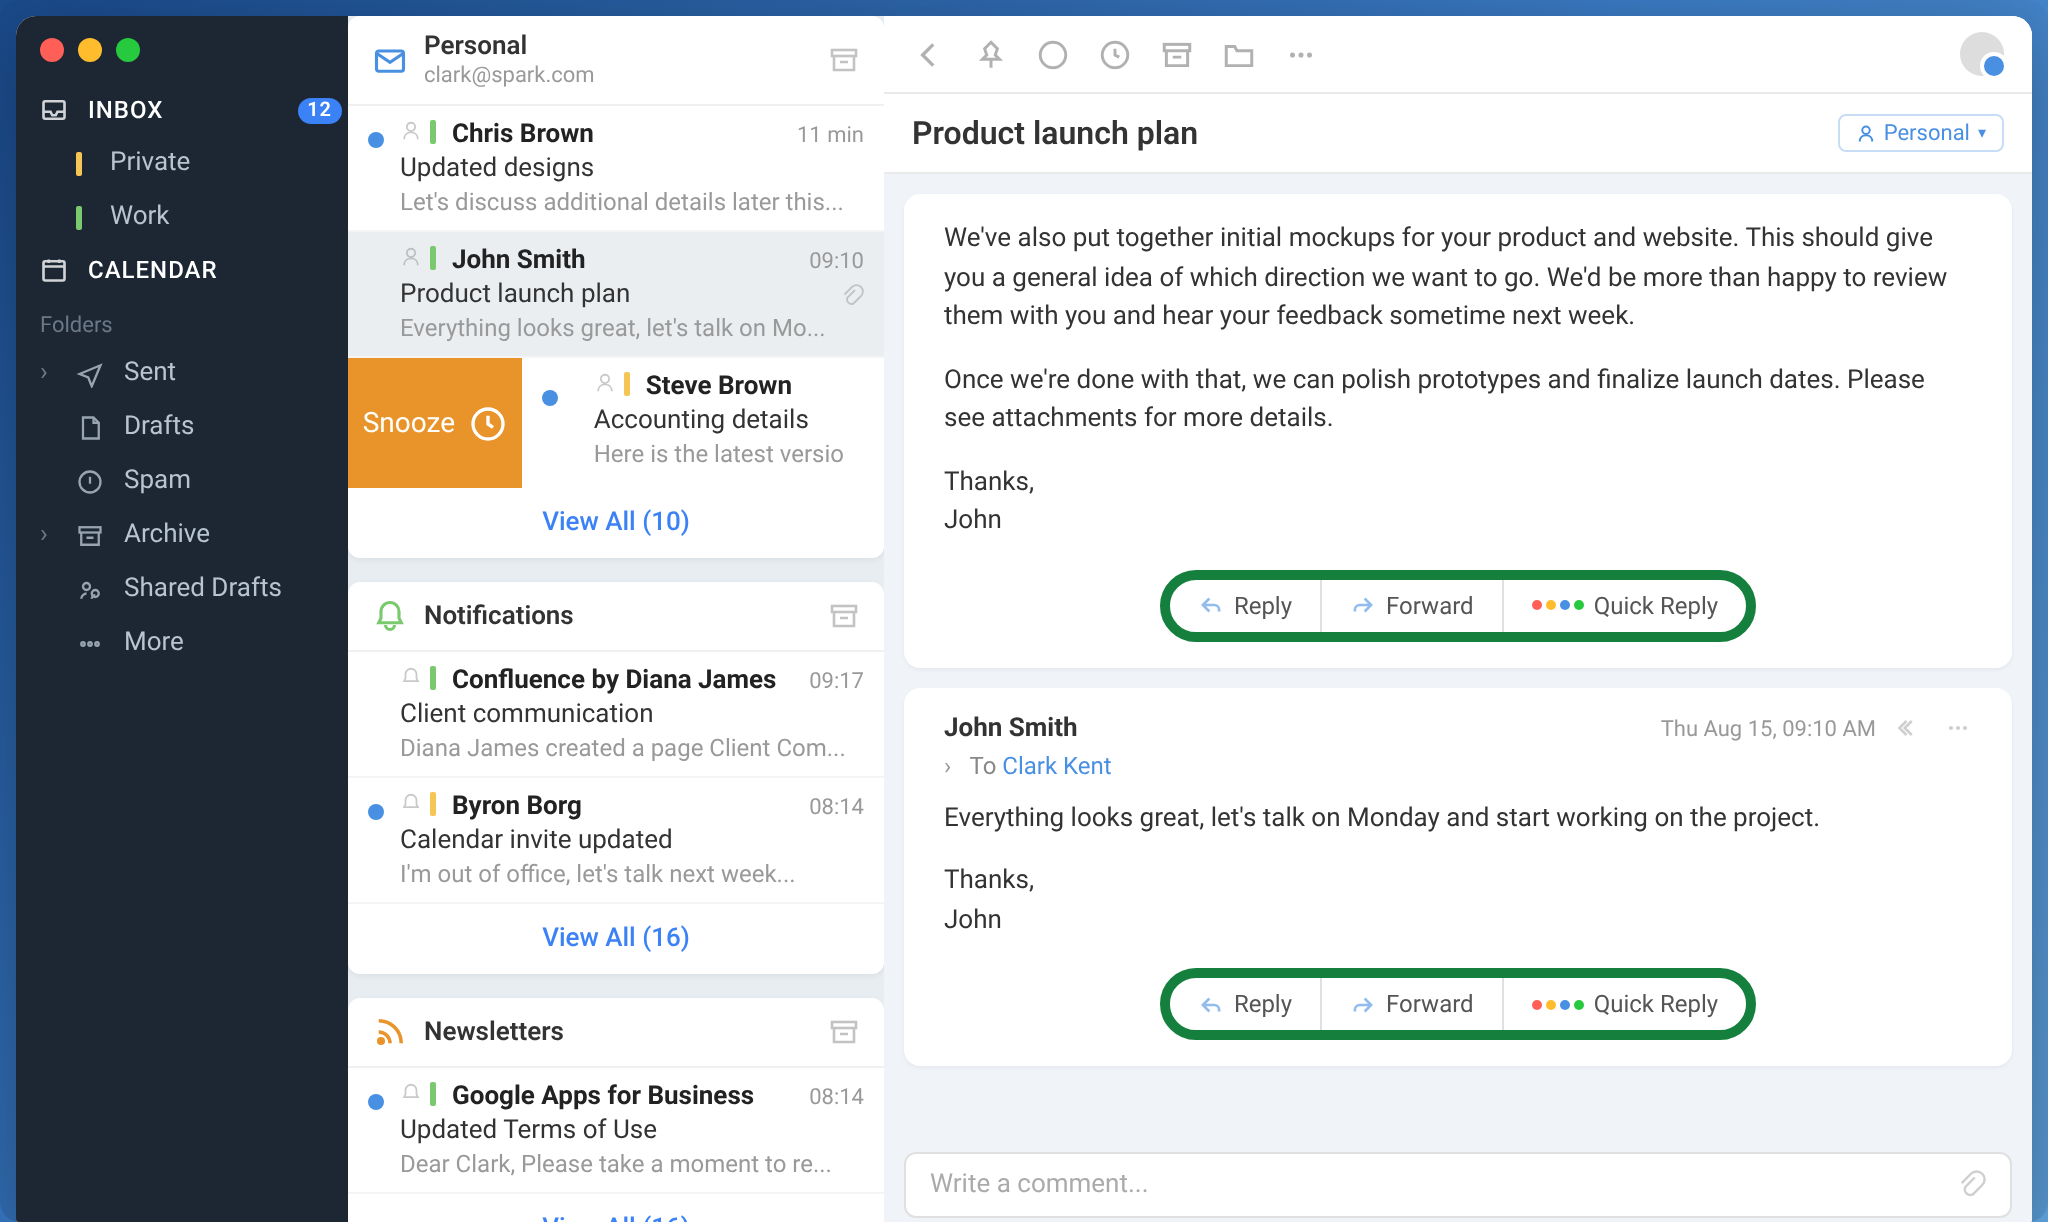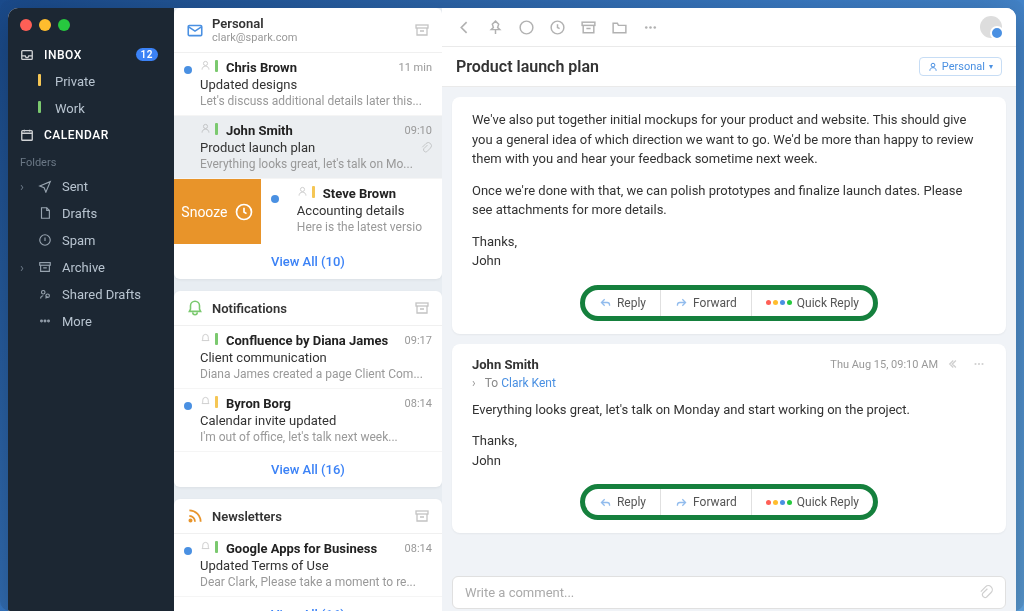--- a/index.html
+++ b/index.html
@@ -7,25 +7,25 @@
 
     .app { display: flex; width: 100%; height: 100%; background: #fff; border-radius: 10px; overflow: hidden; box-shadow: 0 10px 40px rgba(0,0,0,0.3); margin: 8px; }
 
     
     .sidebar { width: 166px; background: #1c2733; color: #b8c4d0; flex-shrink: 0; display: flex; flex-direction: column; font-size: 13px; }
     .traffic-lights { display: flex; gap: 7px; padding: 11px 12px; }
     .tl { width: 12px; height: 12px; border-radius: 50%; }
     .tl-red { background: #ff5f56; }
     .tl-yellow { background: #ffbd2e; }
     .tl-green { background: #27c93f; }
-    .sb-item { display: flex; align-items: flex-start; padding: 6px 12px; cursor: pointer; gap: 10px; position: relative; }
+    .sb-item { display: flex; align-items: center; padding: 6px 12px; cursor: pointer; gap: 10px; position: relative; }
     .sb-item.main { color: #fff; font-weight: 500; font-size: 12px; letter-spacing: 0.5px; }
     .sb-sub { padding-left: 30px; }
     .sb-section-label { padding: 8px 12px 4px; font-size: 11px; color: #6b7886; }
-    .badge-count { position: absolute; right: 16px; background: #3b82f6; color: #fff; border-radius: 8px; padding: 1px 5px; font-size: 10px; font-weight: 600; }
+    .badge-count { position: absolute; right: 3px; background: #3b82f6; color: #fff; border-radius: 8px; padding: 1px 5px; font-size: 10px; font-weight: 600; }
     .sb-icon { width: 14px; height: 14px; display: inline-flex; align-items: center; justify-content: center; opacity: 0.8; }
     .color-bar { width: 3px; height: 12px; border-radius: 1px; display: inline-block; margin-right: 4px; }
     .cb-yellow { background: #f5c655; }
     .cb-green { background: #7bc96f; }
 
     
     .list-col { width: 268px; flex-shrink: 0; background: #e8edf2; overflow-y: auto; }
     .list-group { background: #fff; margin-bottom: 12px; border-radius: 6px; box-shadow: 0 1px 3px rgba(0,0,0,0.06); }
     .group-header { display: flex; align-items: center; padding: 8px 12px; border-bottom: 1px solid #f0f0f0; }
     .group-header .gh-icon { width: 18px; height: 18px; margin-right: 8px; display: flex; align-items: center; justify-content: center; }

